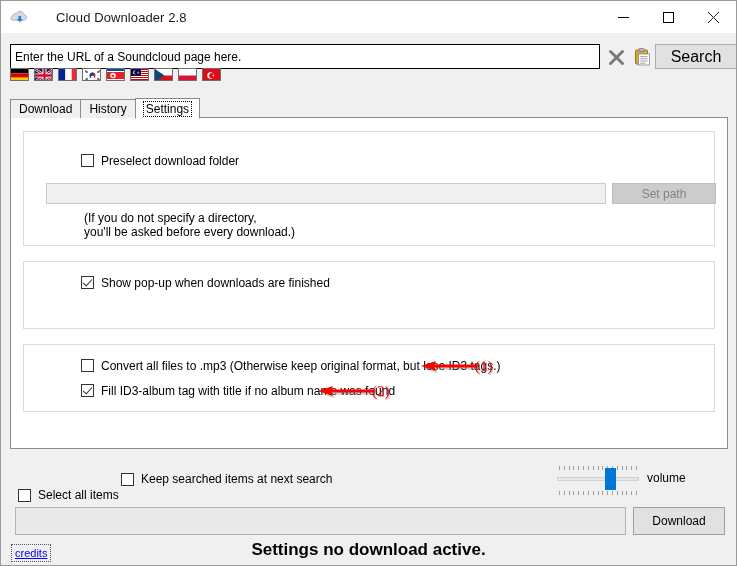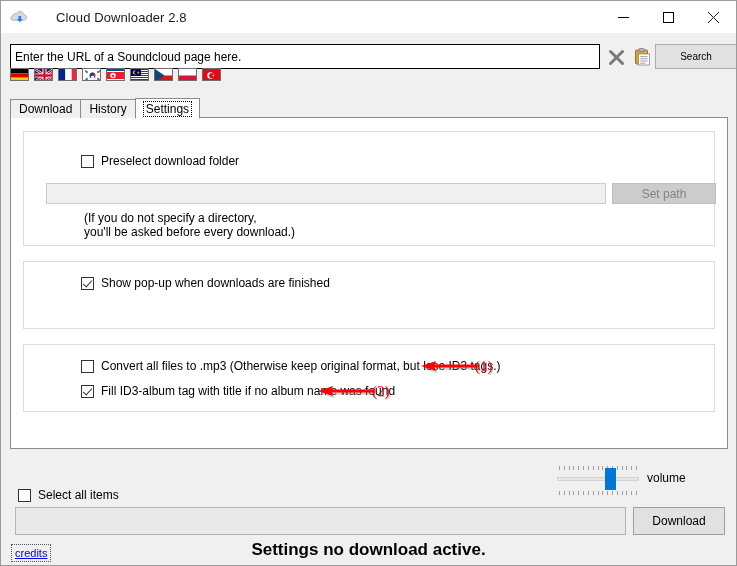--- a/index.html
+++ b/index.html
@@ -89,21 +89,21 @@
   .paste-ic { left: 621px; }
 
   .search-btn {
     position: absolute;
     left: 645px; top: 0;
     width: 82px; height: 25px;
     box-sizing: border-box;
     background: #e1e1e1;
     border: 1px solid #adadad;
     font-family: "Liberation Sans", sans-serif;
-    font-size: 10px;
+    font-size: 16px;
     color: #000;
     display: flex; align-items: center; justify-content: center;
   }
 
   
   .flagrow {
     position: absolute;
     left: 9px; top: 67px;
     display: flex;
     gap: 5px;
@@ -171,21 +171,21 @@
     background: #ffffff;
   }
   .g1 { left: 12px; top: 13px;  width: 692px; height: 115px; }
   .g2 { left: 12px; top: 143px; width: 692px; height: 68px; }
   .g3 { left: 12px; top: 226px; width: 692px; height: 68px; }
 
   
   .cbrow {
     position: absolute;
     display: flex;
-    align-items: flex-end;
+    align-items: flex-start;
     white-space: nowrap;
     padding-left: 35px;
   }
   .cbox {
     width: 13px; height: 13px;
     box-sizing: border-box;
     border: 1px solid #333333;
     background: #ffffff;
     margin-right: 7px;
     flex: none;
@@ -560,20 +560,24 @@
       <path d="M58 7 L16 7" stroke="#ff0000" stroke-width="3" stroke-linecap="round"></path>
       <path d="M2 7 L17 2 L15 7 L17 12 Z" fill="#ff0000"></path>
     </svg>
   </div>
   <div class="anno-label" style="left:371px; top:382px;">(2)</div>
 
   <div class="bottomcb" style="left:17px; top:471px;margin-top:16px;">
     <span class="cbox"></span>
     <span class="cblabel">Select all items</span>
   </div>
+  <div class="bottomcb" style="left:120px; top:471px;">
+    <span class="cbox"></span>
+    <span class="cblabel">Keep searched items at next search</span>
+  </div>
 
   <div class="volwrap">
     <div class="vol-ticks top">
       <i></i>
         <i></i>
         <i></i>
         <i></i>
         <i></i>
         <i></i>
         <i></i>

